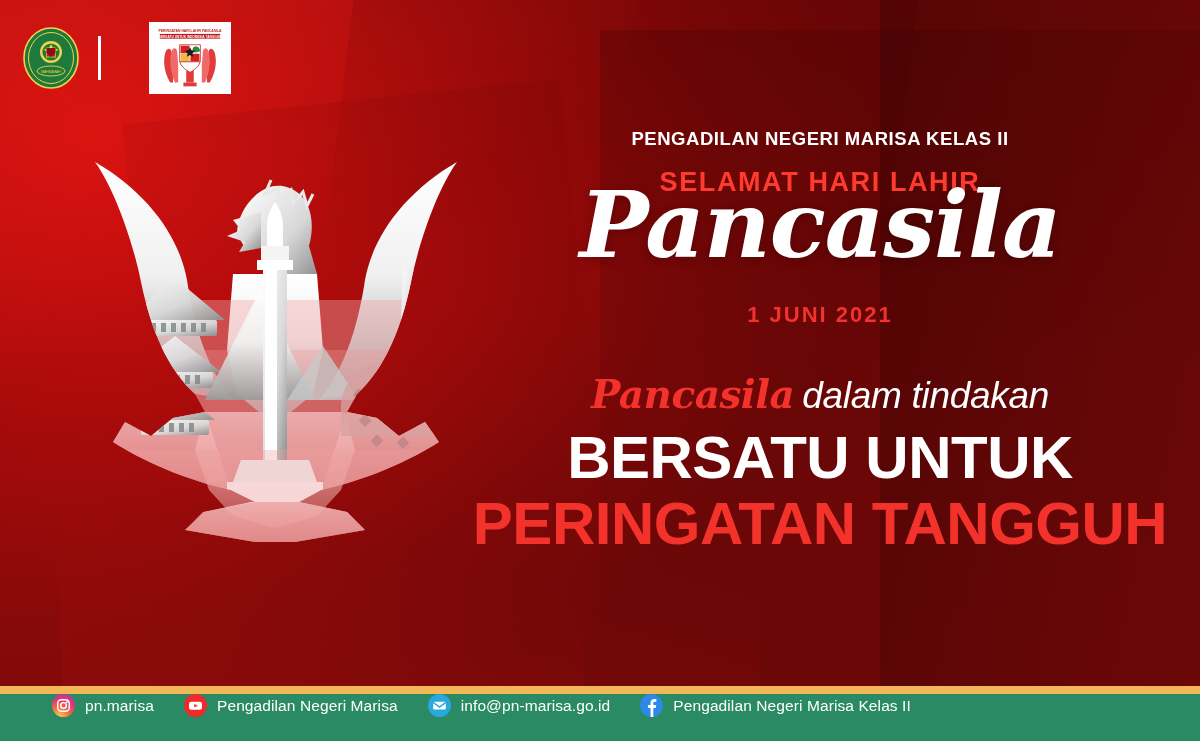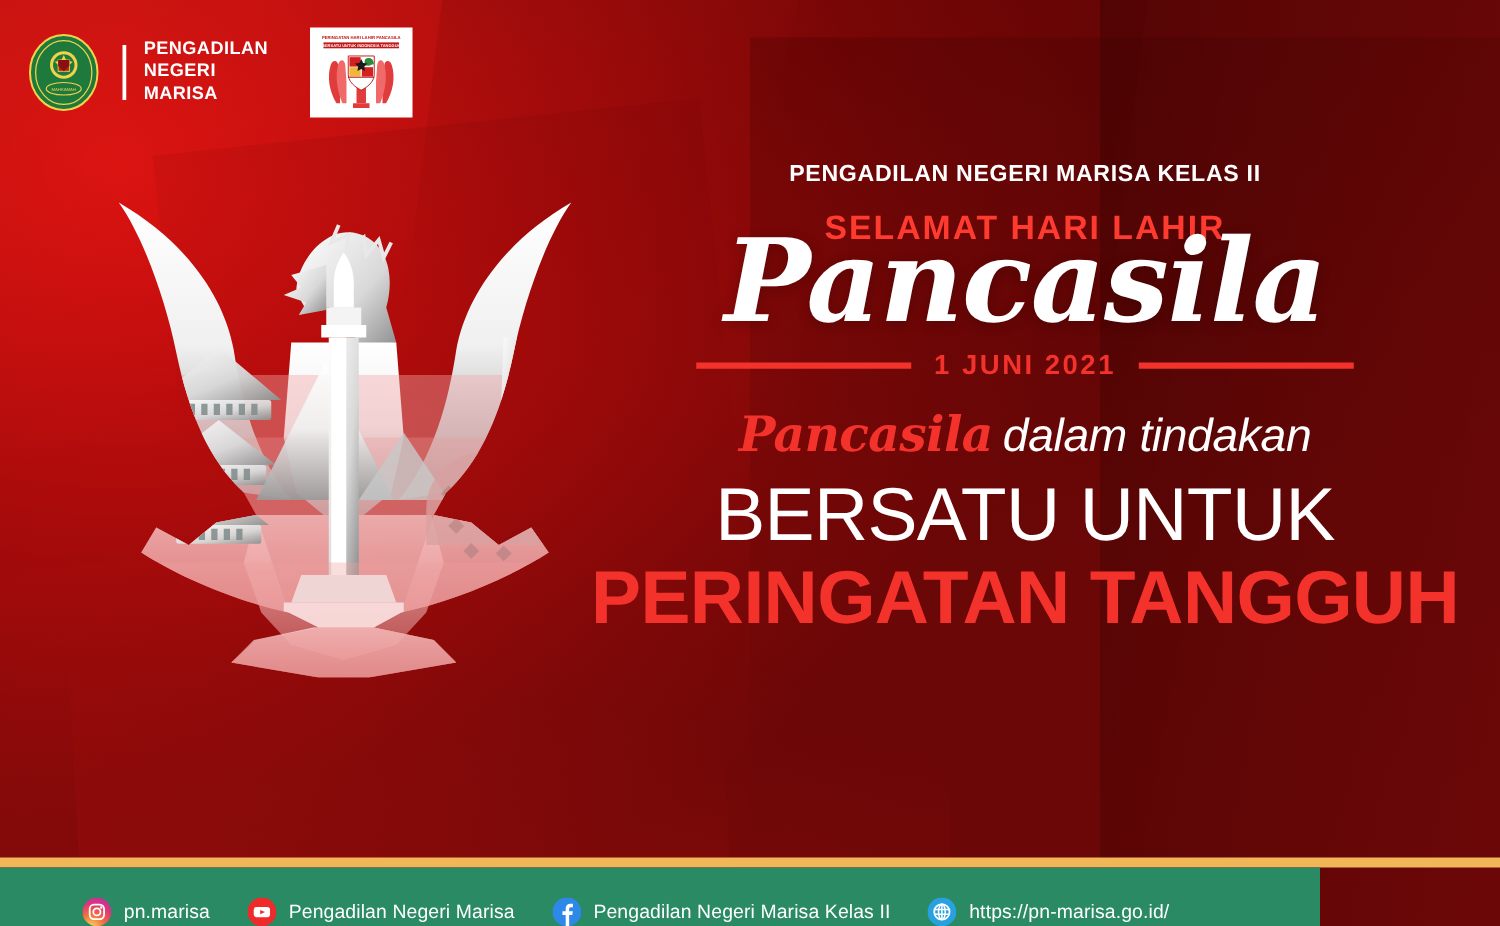--- a/index.html
+++ b/index.html
@@ -55,45 +55,45 @@
 
   .selamat { color:#ff3b30; font-weight:700; font-size:27px; letter-spacing:1.6px;
              margin-top:16px; line-height:1; }
 
   .pancasila-script {
     color:#ffffff; font-family:"DejaVu Serif", serif; font-weight:700; font-style:italic;
     font-size:92px; line-height:.95; letter-spacing:-1px; margin-top:-14px;
     text-shadow:0 2px 10px rgba(0,0,0,.22);
   }
 
-  .dateline { display:flex; align-items:center; justify-content:center; gap:18px; margin-top:10px; }
+  .dateline { display:flex; align-items:center; justify-content:center; gap:18px; margin-top:10px;flex-direction:column; }
   .dateline .rule { height:5px; background:#f4322c; flex:1 1 auto; max-width:172px; }
   .dateline .date { color:#f4322c; font-weight:700; font-size:22px; letter-spacing:2px; flex:none; }
 
   .tagline { margin-top:24px; line-height:1; white-space:nowrap; }
   .tagline .tg-a {
     color:#f4322c; font-family:"DejaVu Serif", serif; font-weight:700; font-style:italic;
     font-size:39px; letter-spacing:-.5px;
   }
   .tagline .tg-b {
     color:#ffffff; font-weight:400; font-style:italic; font-size:37px; letter-spacing:-.3px;
     margin-left:8px;
   }
 
-  .slogan1 { color:#ffffff; font-weight:400; font-size:60px; letter-spacing:-.5px;
+  .slogan1 { color:#ffffff; font-weight:700; font-size:60px; letter-spacing:-.5px;
              line-height:1.06; margin-top:12px;text-align:center; }
   .slogan2 { color:#f4322c; font-weight:700; font-size:60px; letter-spacing:-.5px;
              line-height:1.06; margin-top:2px; }
 
   
   .gold-strip { position:absolute; left:0; bottom:47px; width:1200px; height:8px;
                 background:#f0b658; z-index:25; }
-  .footer { position:absolute; left:0; bottom:0; width:1056px; height:47px;
-            background:#2a8a63; display:flex; align-items:flex-end;
-            padding-left:66px; gap:30px; z-index:25; }
+  .footer { position:absolute; left:0; bottom:0; width:1200px; height:47px;
+            background:#2a8a63; display:flex; align-items:flex-start;
+            padding-left:52px; gap:30px; z-index:25; }
   .fitem { display:flex; align-items:center; gap:10px; }
   .fitem .flabel { color:#ffffff; font-size:15.5px; letter-spacing:.1px; white-space:nowrap; }
   .ficon { width:23px; height:23px; flex:none; }
 </style>
 </head>
 <body>
 
 <div class="banner">
 
   <div class="brush b1"></div>
@@ -119,23 +119,20 @@
         <path d="M29 17 l2.2 4.6 5 .7 -3.6 3.5 .85 5 -4.45 -2.35 -4.45 2.35 .85 -5 -3.6 -3.5 5 -.7z"></path>
       </g>
       <rect x="24.5" y="21" width="9" height="9" fill="#b22222" stroke="#f2d24a" stroke-width=".7"></rect>
       <path d="M24.5 21 h9 v4.5 l-4.5 4.5 -4.5 -4.5z" fill="#8a1010"></path>
       <ellipse cx="29" cy="44" rx="14" ry="5" fill="none" stroke="#f2d24a" stroke-width=".9"></ellipse>
       <text x="29" y="46" font-size="3.4" fill="#f2d24a" text-anchor="middle" font-family="Liberation Sans, sans-serif">MAHKAMAH</text>
     </svg>
 
     <div class="divider"></div>
 
-    <div class="court-name">PENGADILAN
-NEGERI
-MARISA</div>
 
     <svg class="pancasila-logo" viewBox="0 0 82 72">
       <rect x="0" y="0" width="82" height="72" fill="#ffffff"></rect>
       <text x="41" y="8" font-size="3.6" fill="#c01818" text-anchor="middle" font-weight="bold" font-family="Liberation Sans, sans-serif">PERINGATAN HARI LAHIR PANCASILA</text>
       <rect x="9" y="10.5" width="64" height="5" fill="#c01818"></rect>
       <text x="41" y="14.4" font-size="3.4" fill="#ffffff" text-anchor="middle" font-weight="bold" font-family="Liberation Sans, sans-serif">BERSATU UNTUK INDONESIA TANGGUH</text>
 
       <path d="M20 62 C14 52 12 40 15 30 C16.5 25 21 25 21.5 30 L23 42 L23 62 Z" fill="#e03c3c"></path>
       <path d="M25 62 C20 50 19 38 21.5 29 C23 24 27 25 27.5 30 L28.5 44 L28.5 62 Z" fill="#f06a6a"></path>
 
@@ -331,34 +328,33 @@
 
     <div class="fitem">
       <svg class="ficon" viewBox="0 0 24 24">
         <circle cx="12" cy="12" r="12" fill="#ef2a2a"></circle>
         <rect x="5.2" y="8" width="13.6" height="8.4" rx="2.4" fill="#ffffff"></rect>
         <path d="M10.6 10.5 L14.6 12.2 L10.6 13.9 Z" fill="#ef2a2a"></path>
       </svg>
       <span class="flabel">Pengadilan Negeri Marisa</span>
     </div>
 
+    <div class="fitem">
+      <svg class="ficon" viewBox="0 0 24 24">
+        <circle cx="12" cy="12" r="12" fill="#29a8e0"></circle>
+        <rect x="5.4" y="8.2" width="13.2" height="8" rx="1" fill="#ffffff"></rect>
+        <path d="M5.4 8.8 L12 13.6 L18.6 8.8" fill="none" stroke="#29a8e0" stroke-width="1.5"></path>
+      </svg>
+      <span class="flabel">info@pn-marisa.go.id</span>
+    </div>
 
     <div class="fitem">
       <svg class="ficon" viewBox="0 0 24 24">
         <circle cx="12" cy="12" r="12" fill="#2d88e8"></circle>
         <path d="M13.9 24 V14.6 h2.6 l.45 -3.1 H13.9 V9.6 c0 -.9 .32 -1.5 1.6 -1.5 h1.55 V5.3
                  C16.78 5.22 15.9 5.15 14.9 5.15 c-2.3 0 -3.9 1.4 -3.9 4 v2.35 H8.3 v3.1 H11 V24 Z" fill="#ffffff"></path>
       </svg>
       <span class="flabel">Pengadilan Negeri Marisa Kelas II</span>
     </div>
 
-    <div class="fitem">
-      <svg class="ficon" viewBox="0 0 24 24">
-        <circle cx="12" cy="12" r="12" fill="#29a0e0"></circle>
-        <circle cx="12" cy="12" r="6.4" fill="none" stroke="#ffffff" stroke-width="1.5"></circle>
-        <ellipse cx="12" cy="12" rx="2.8" ry="6.4" fill="none" stroke="#ffffff" stroke-width="1.3"></ellipse>
-        <path d="M5.8 10 H18.2 M5.8 14 H18.2 M12 5.6 V18.4" stroke="#ffffff" stroke-width="1.3"></path>
-      </svg>
-      <span class="flabel">https://pn-marisa.go.id/</span>
-    </div>
   </div>
 
 </div>
 
 </body></html>

